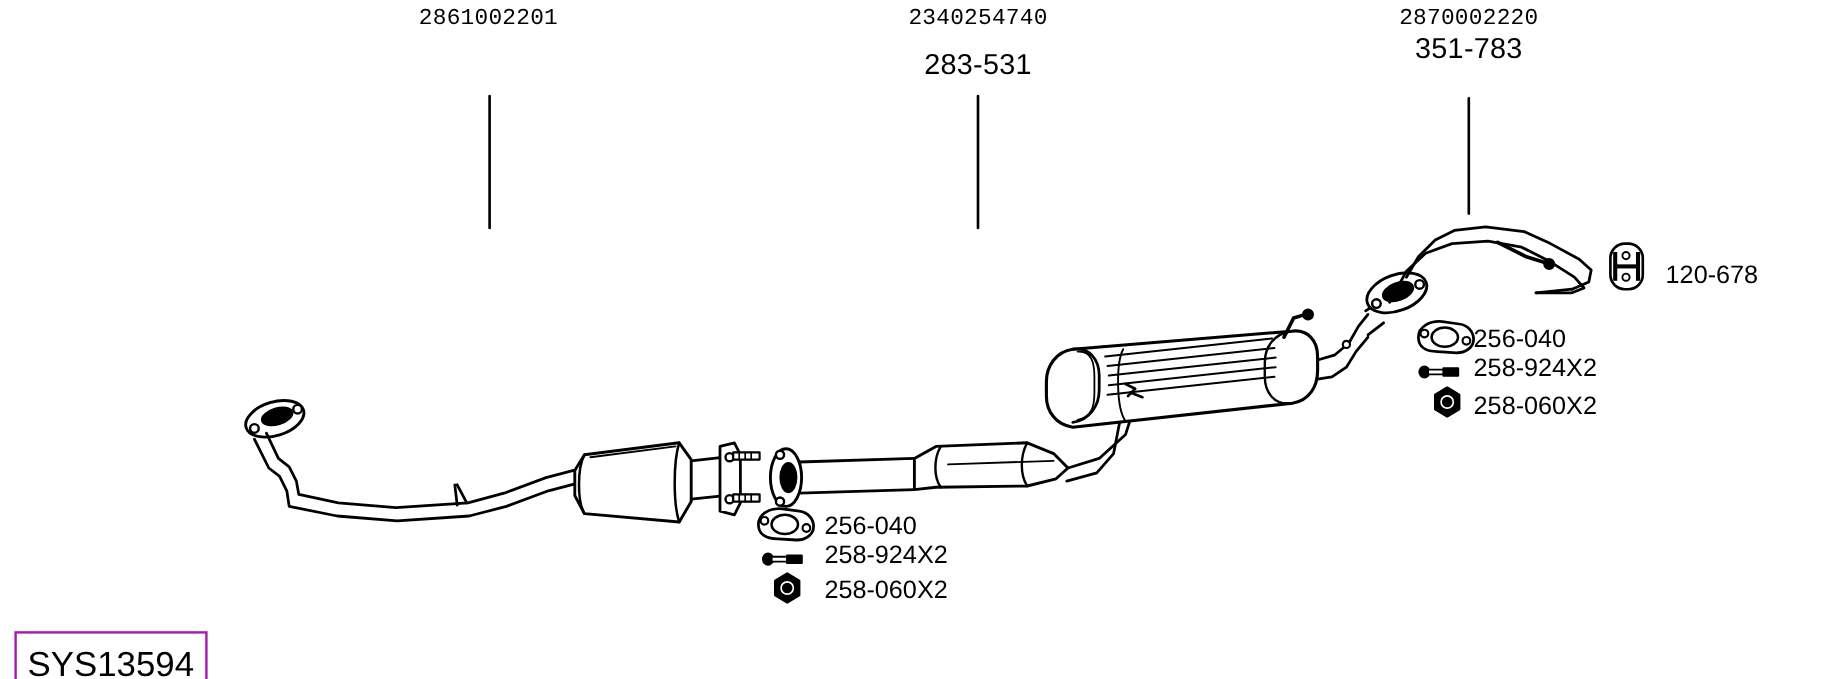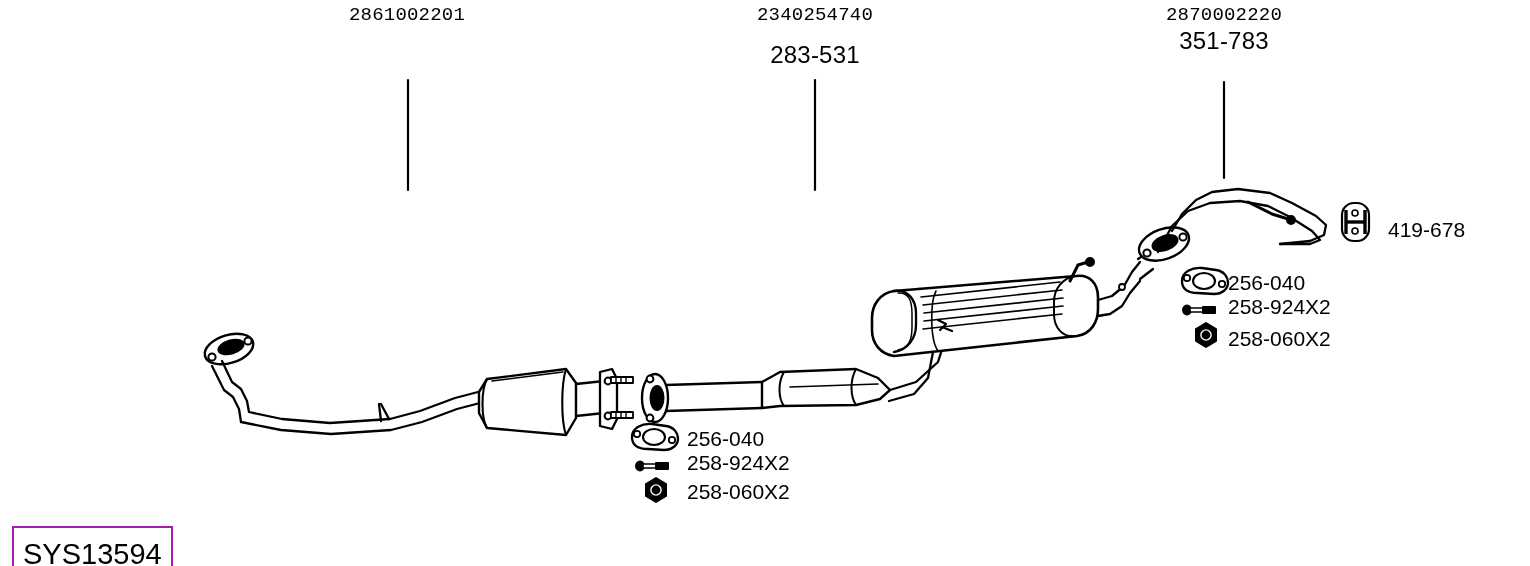--- a/index.html
+++ b/index.html
@@ -231,21 +231,21 @@
   </svg>
 
   <div class="lbl partnum-small center" style="left:407px;top:6px;">2861002201</div>
 
   <div class="lbl partnum-small center" style="left:815px;top:6px;">2340254740</div>
   <div class="lbl partnum-big center" style="left:815px;top:43px;">283-531</div>
 
   <div class="lbl partnum-small center" style="left:1224px;top:6px;">2870002220</div>
   <div class="lbl partnum-big center" style="left:1224px;top:29px;">351-783</div>
 
-  <div class="lbl hwlabel" style="left:1388px;top:219px;">419-678</div>
+  <div class="lbl hwlabel" style="left:1388px;top:219px;">120-678</div>
 
   <div class="lbl hwlabel" style="left:1228px;top:272px;">256-040</div>
   <div class="lbl hwlabel" style="left:1228px;top:296px;">258-924X2</div>
   <div class="lbl hwlabel" style="left:1228px;top:328px;">258-060X2</div>
 
   <div class="lbl hwlabel" style="left:687px;top:428px;">256-040</div>
   <div class="lbl hwlabel" style="left:687px;top:452px;">258-924X2</div>
   <div class="lbl hwlabel" style="left:687px;top:481px;">258-060X2</div>
 
   <div class="lbl" style="left:12px;top:526px;">

